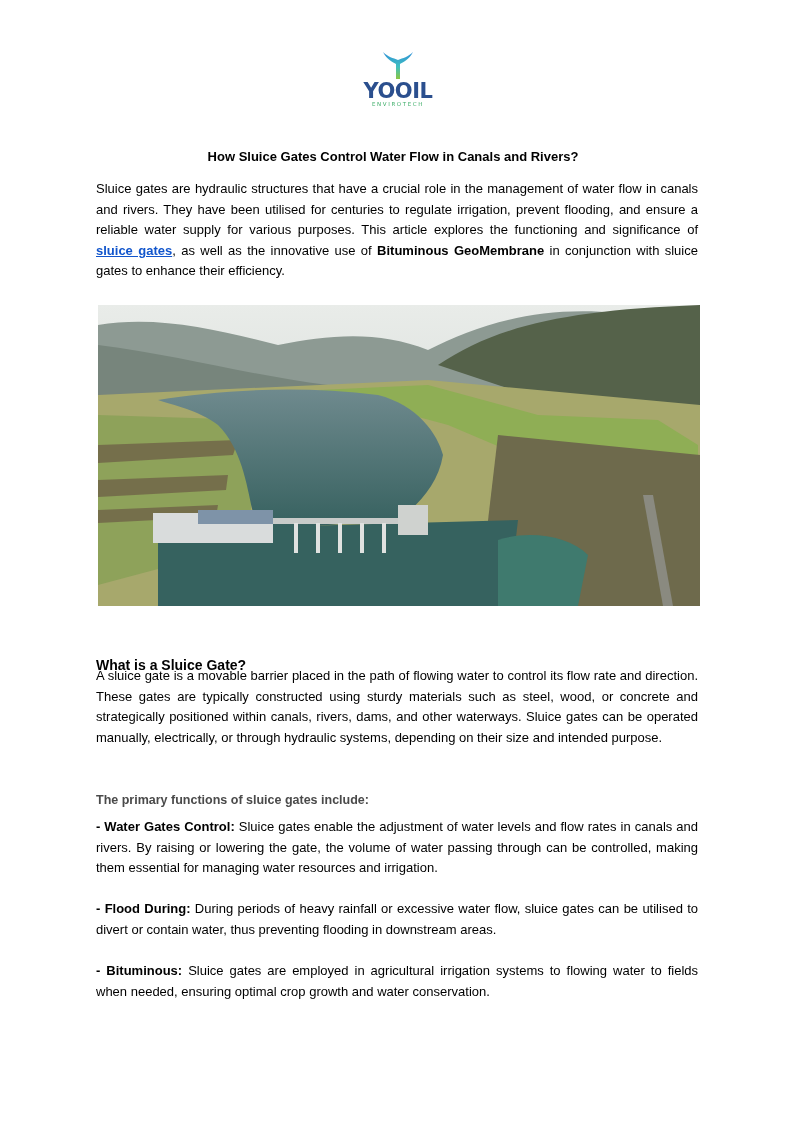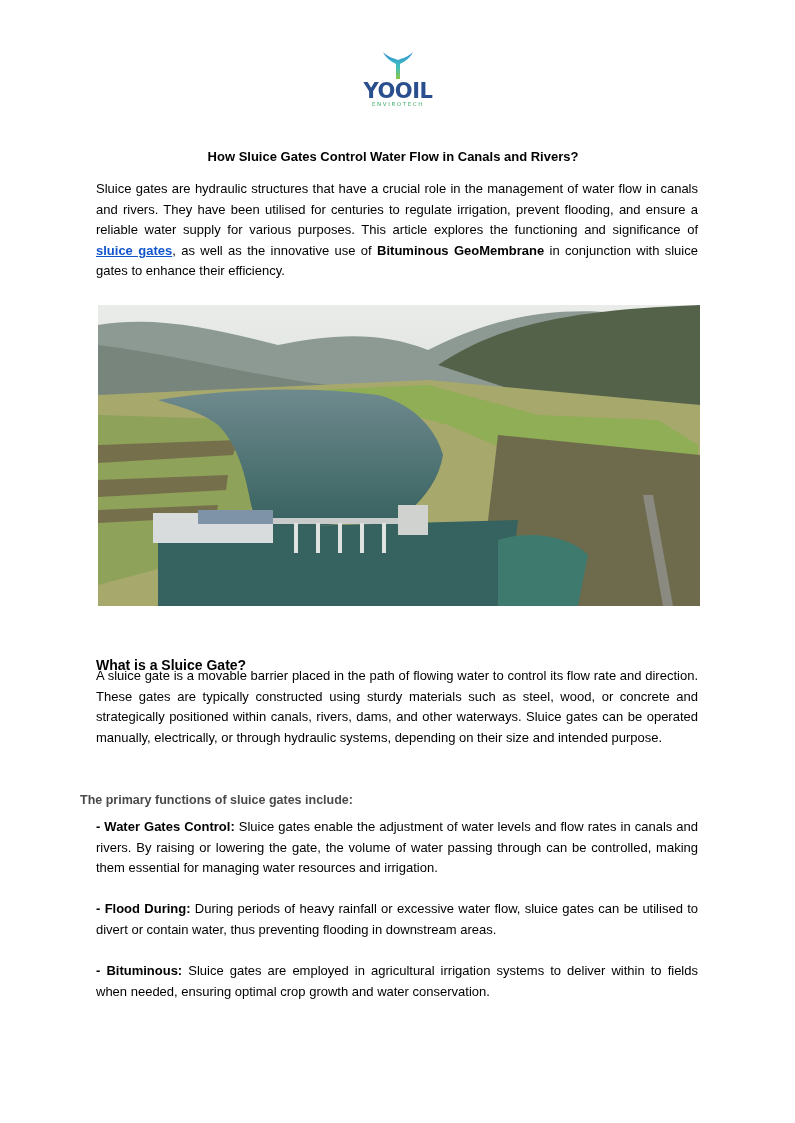--- a/index.html
+++ b/index.html
@@ -12,21 +12,21 @@
   .logo-sub { font-family: "DejaVu Sans", sans-serif; font-size: 5.5px; color: #3fae6a; letter-spacing: 1.6px;
               line-height: 7px; }
   .title { position: absolute; left: 92px; width: 602px; top: 146px; text-align: center;
            font-weight: bold; font-size: 13px; line-height: 22px; }
   .para { position: absolute; left: 96px; width: 602px; font-size: 13px; line-height: 20.6px;
           text-align: justify; }
   .para b { font-weight: bold; }
   .link { color: #1155cc; font-weight: bold; text-decoration: underline; cursor: pointer; }
   .photo { position: absolute; left: 98px; top: 305px; width: 602px; height: 301px; overflow: hidden; }
   .h2 { position: absolute; left: 96px; top: 637px; font-weight: bold; font-size: 14px; line-height: 20px; margin-top: 18px; }
-  .sub { position: absolute; left: 80px; top: 791px; font-weight: bold; font-size: 12.5px; color: #4a4a4a; line-height: 18px; }
+  .sub { position: absolute; left: 96px; top: 791px; font-weight: bold; font-size: 12.5px; color: #4a4a4a; line-height: 18px; }
 </style>
 </head>
 <body>
 
 <div class="logo">
   <svg width="34" height="30" viewBox="0 0 34 30">
     <defs>
       <linearGradient id="tg" x1="0" y1="0" x2="0" y2="1">
         <stop offset="0" stop-color="#2f8fd8"></stop>
         <stop offset="0.55" stop-color="#3fc0c0"></stop>
@@ -92,14 +92,14 @@
 
 <div class="para" style="top:817px;">
   <b>- Water Gates Control:</b><span> Sluice gates enable the adjustment of water levels and flow rates in canals and rivers. By raising or lowering the gate, the volume of water passing through can be controlled, making them essential for managing water resources and irrigation.</span>
 </div>
 
 <div class="para" style="top:899px;">
   <b>- Flood During:</b><span> During periods of heavy rainfall or excessive water flow, sluice gates can be utilised to divert or contain water, thus preventing flooding in downstream areas.</span>
 </div>
 
 <div class="para" style="top:961px;">
-  <b>- Bituminous:</b><span> Sluice gates are employed in agricultural irrigation systems to deliver within to fields when needed, ensuring optimal crop growth and water conservation.</span>
+  <b>- Bituminous:</b><span> Sluice gates are employed in agricultural irrigation systems to flowing water to fields when needed, ensuring optimal crop growth and water conservation.</span>
 </div>
 
 </body></html>

